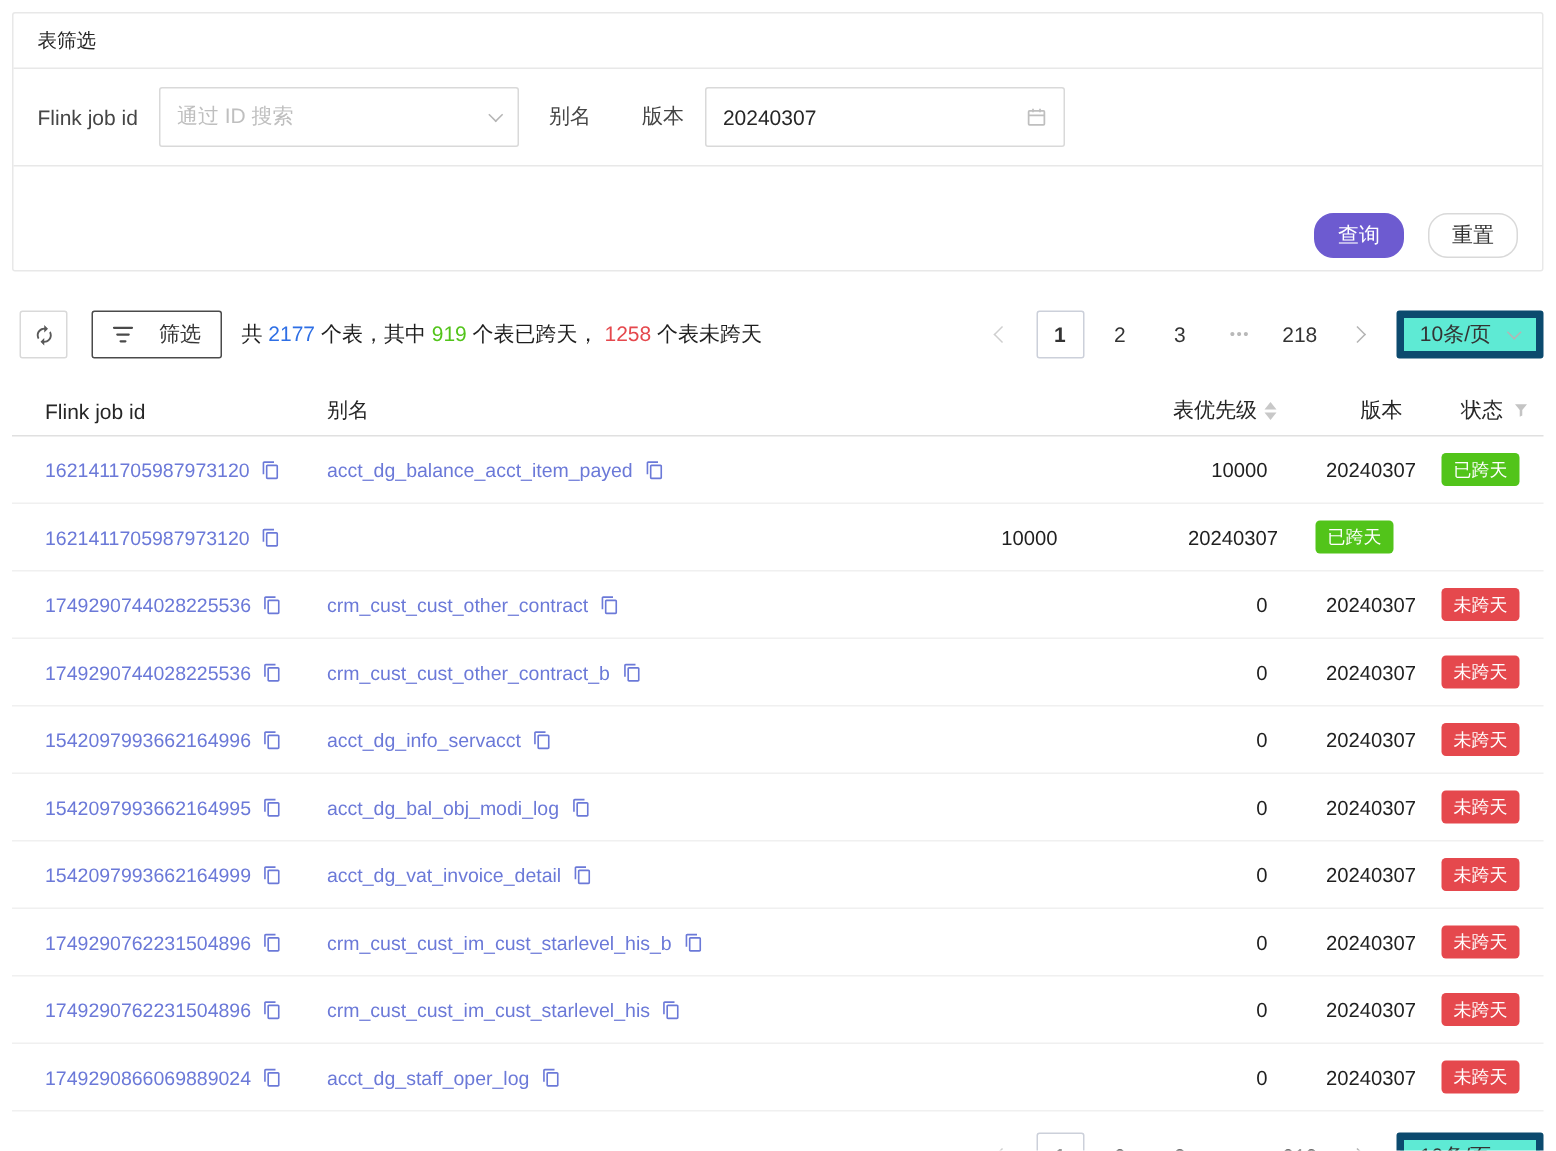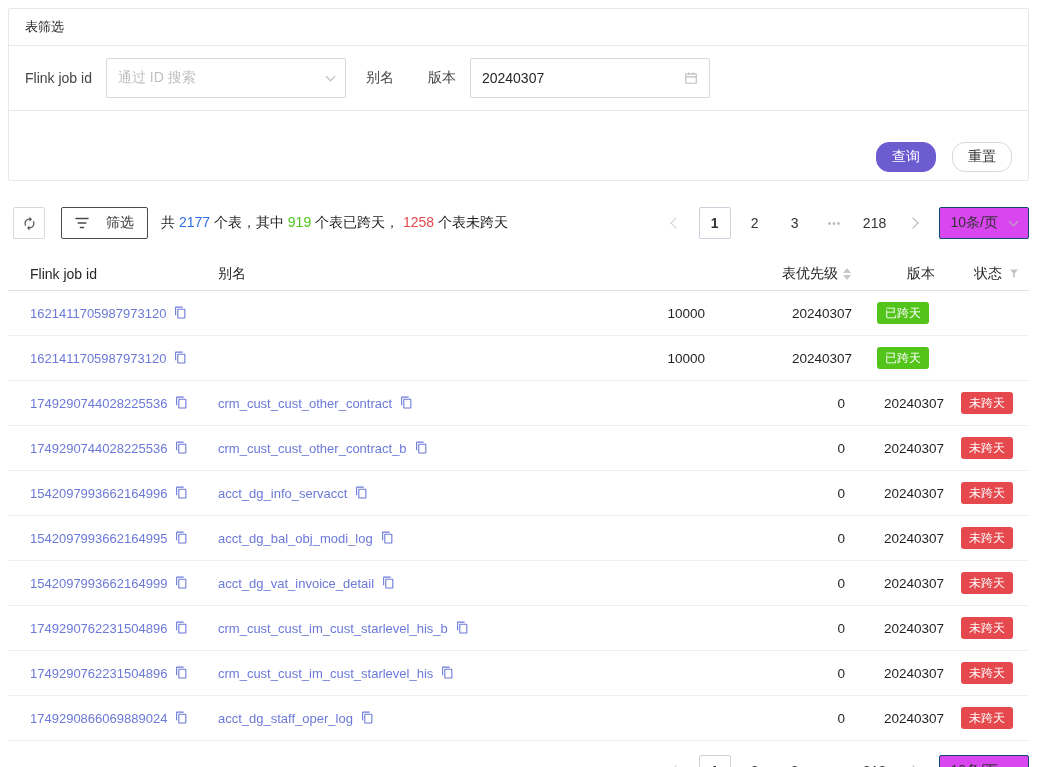--- a/index.html
+++ b/index.html
@@ -57,42 +57,42 @@
   .pager { display:flex; align-items:center; gap:8px; font-size:14px; color:#333; }
   .toolbar .pager { margin-left:auto; }
   .pg-item { min-width:32px; height:32px; display:flex; align-items:center; justify-content:center; border-radius:2px; cursor:pointer; }
   .pg-active { border:1px solid #ccd0da; font-weight:600; }
   .pg-ellipsis { color:#b9b9b9; font-size:10px; letter-spacing:1px; }
   .chev { width:8px; height:8px; border-top:1.6px solid #cfcfcf; border-left:1.6px solid #cfcfcf; }
   .chev-left  { transform:rotate(-45deg); margin-left:3px; }
   .chev-right { transform:rotate(135deg); margin-right:3px; }
   .pg-next .chev { border-color:#b3b3b3; }
   .size-select {
-    height:32px; border:1px solid #0c4a6e; border-radius:2px; background:#d946ef;
+    height:32px; border:5px solid #0c4a6e; border-radius:2px; background:#5eead4;
     display:flex; align-items:center; gap:12px; padding:0 11px; cursor:pointer; font-size:14px; color:#333;
   }
 
   
   .table { margin-top:18px; }
   .t-head, .t-row {
     display:grid;
     grid-template-columns:196px 1fr 140px 92px 84px;
     align-items:center;
   }
   .t-head { height:34px; border-bottom:1px solid #e0e0e0; font-size:14px; font-weight:500; color:#262626; }
   .t-row { height:45px; border-bottom:1px solid #f0f0f0; font-size:13px; }
   .h-id, .c-id { padding-left:22px; }
   .h-alias, .c-alias { padding-left:14px; }
   .h-prio { display:flex; justify-content:flex-end; align-items:center; gap:5px; padding-right:2px; }
   .c-prio { text-align:right; padding-right:8px; color:#1f1f1f; font-size:13.5px; }
   .h-ver { text-align:right; padding-right:10px; }
   .c-ver { text-align:right; padding-right:1px; color:#1f1f1f; font-size:13.5px; }
   .h-status { display:flex; justify-content:flex-end; align-items:center; gap:6px; padding-right:9px; }
   .c-status { display:flex; justify-content:flex-end; padding-right:16px; }
-  .c-id, .c-alias { display:flex; gap:8px; overflow:hidden; }
+  .c-id, .c-alias { display:flex; align-items:center; gap:8px; overflow:hidden; }
   .link { color:var(--link); text-decoration:none; white-space:nowrap; cursor:pointer; }
   .copy-icon { color:var(--link); display:inline-flex; cursor:pointer; flex:none; }
   .sorter { display:inline-flex; flex-direction:column; gap:2px; cursor:pointer; }
   .car-up   { width:0; height:0; border-left:4px solid transparent; border-right:4px solid transparent; border-bottom:5px solid #c8c8c8; }
   .car-down { width:0; height:0; border-left:4px solid transparent; border-right:4px solid transparent; border-top:5px solid #c8c8c8; }
   .badge {
     height:22px; padding:0 8px; border-radius:3px; color:#fff; font-size:12px;
     display:inline-flex; align-items:center; white-space:nowrap;
   }
   .badge.green { background:var(--green); }
@@ -198,20 +198,28 @@
     <div>
   <div class="t-row">
     <div class="c-id">
       <a class="link">1621411705987973120</a>
       <span class="copy-icon">
         <svg width="13" height="13" viewBox="0 0 24 24" fill="currentColor">
           <path d="M16 1H4c-1.1 0-2 .9-2 2v14h2V3h12V1zm3 4H8c-1.1 0-2 .9-2 2v14c0 1.1.9 2 2 2h11c1.1 0 2-.9 2-2V7c0-1.1-.9-2-2-2zm0 16H8V7h11v14z"></path>
         </svg>
       </span>
     </div>
+    <div class="c-alias">
+      <a class="link">acct_dg_balance_acct_item_payed</a>
+      <span class="copy-icon">
+        <svg width="13" height="13" viewBox="0 0 24 24" fill="currentColor">
+          <path d="M16 1H4c-1.1 0-2 .9-2 2v14h2V3h12V1zm3 4H8c-1.1 0-2 .9-2 2v14c0 1.1.9 2 2 2h11c1.1 0 2-.9 2-2V7c0-1.1-.9-2-2-2zm0 16H8V7h11v14z"></path>
+        </svg>
+      </span>
+    </div>
     <div class="c-prio">10000</div>
     <div class="c-ver">20240307</div>
     <div class="c-status">
             <span class="badge green">已跨天</span>
           </div>
   </div>
 
   <div class="t-row">
     <div class="c-id">
       <a class="link">1621411705987973120</a>

